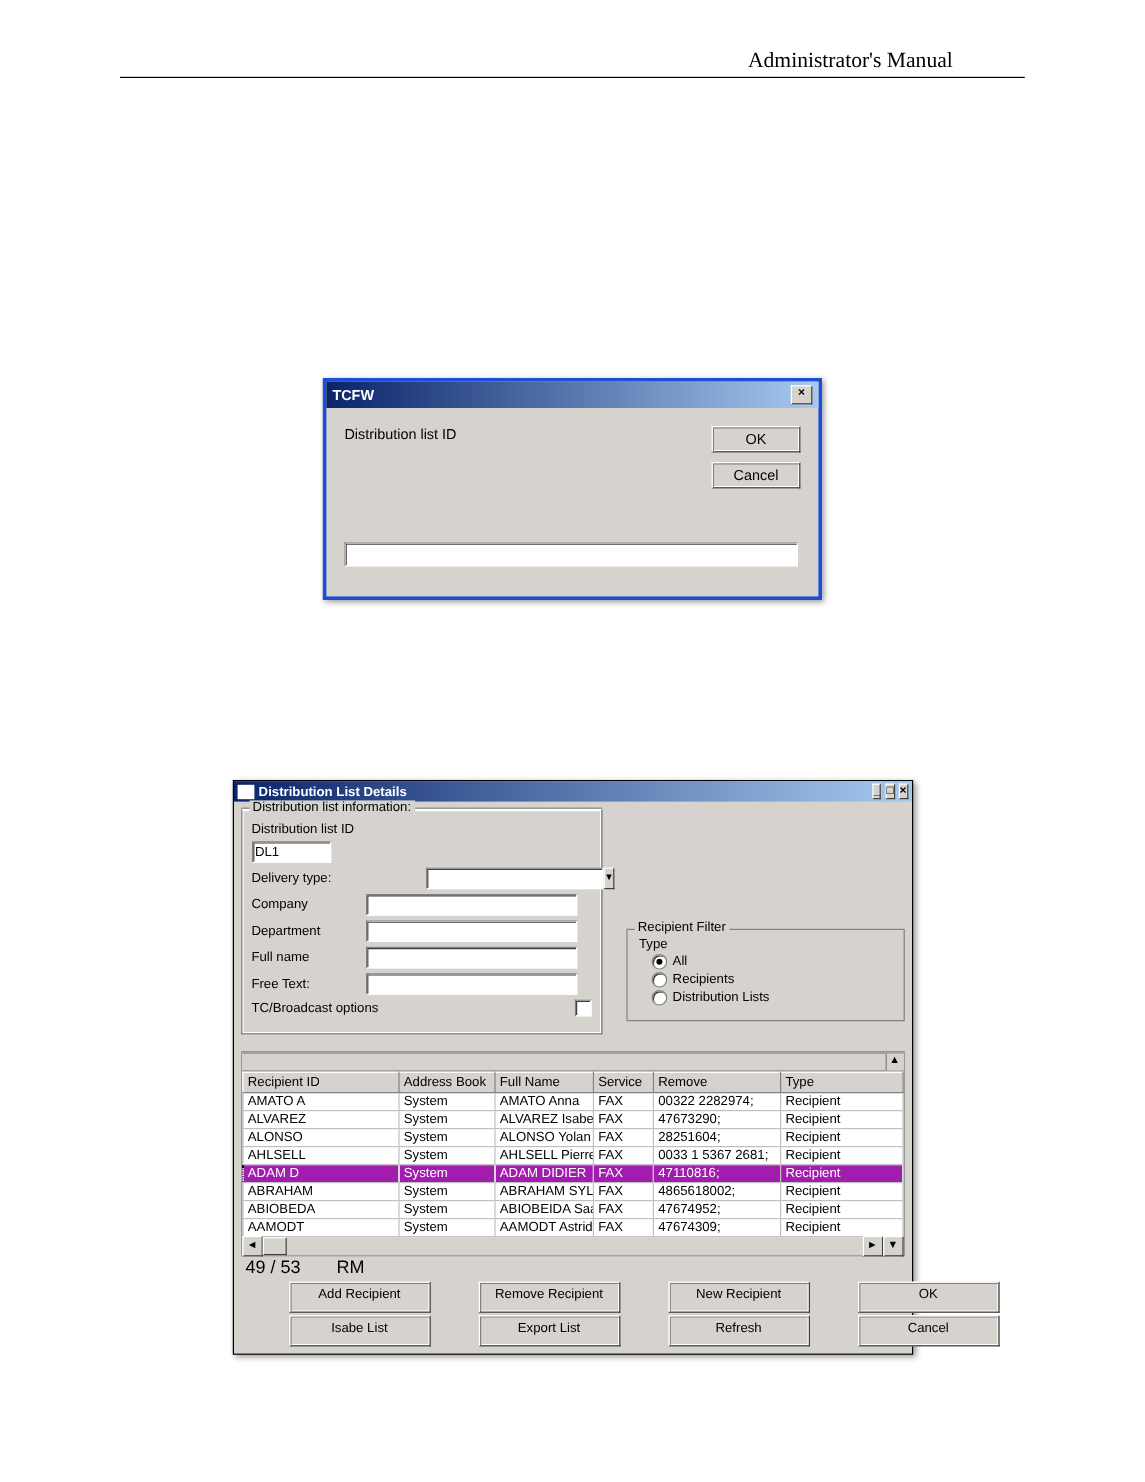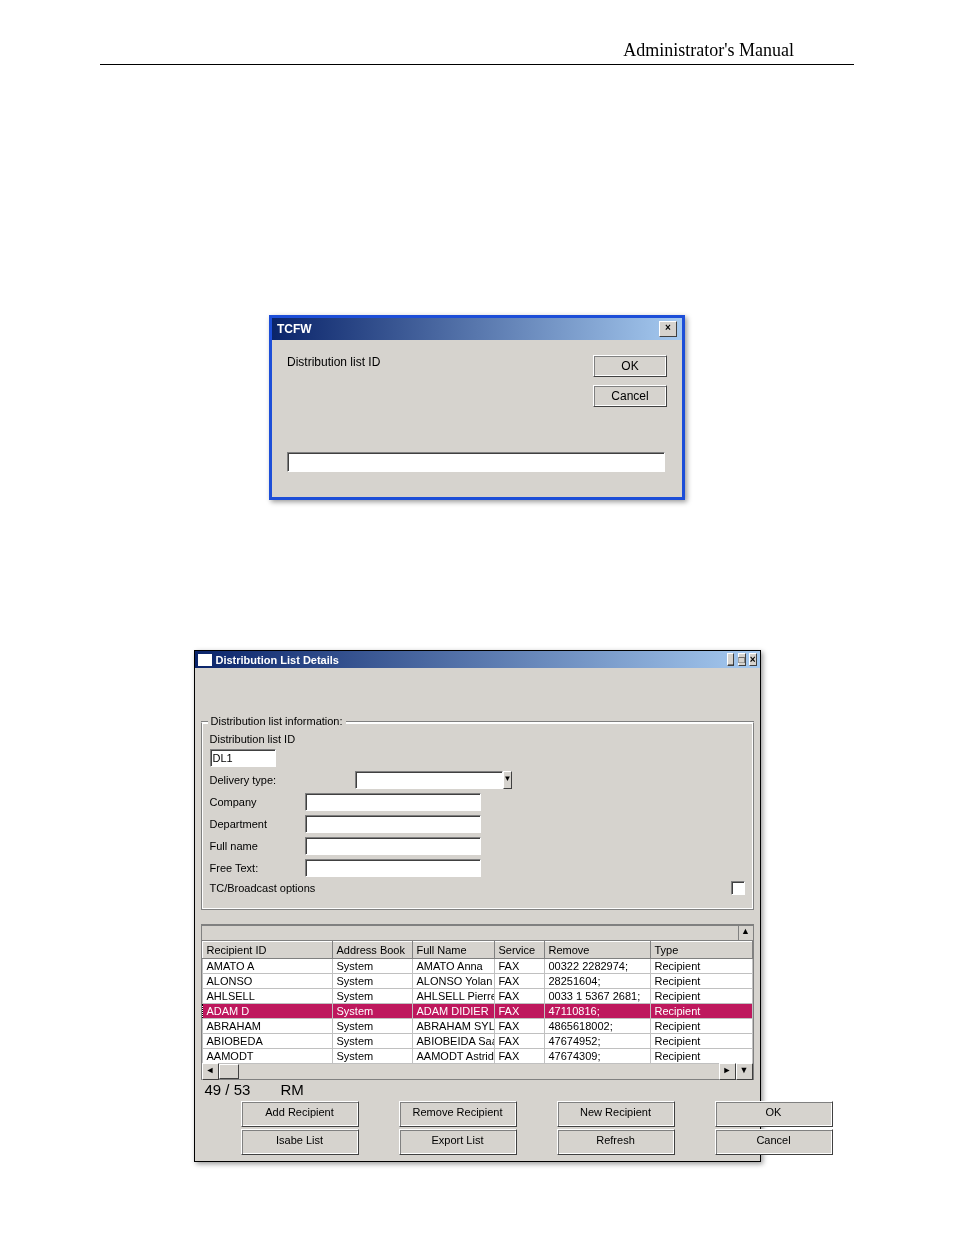--- a/index.html
+++ b/index.html
@@ -133,21 +133,20 @@
   .dlg2-body {
     padding: 6px;
   }
   .groupbox {
     border: 1px solid #808080;
     border-top: 1px solid #fff;
     box-shadow: inset 0 0 0 1px #fff, 0 -1px 0 #808080;
     padding: 6px 8px 10px 8px;
     position: relative;
     margin-bottom: 4px;
-    margin-top: 48px;
   }
   .grouplabel {
     position: absolute;
     top: -8px;
     left: 6px;
     background: #d6d3ce;
     padding: 0 3px;
     font-size: 11px;
   }
   .form-row {
@@ -260,21 +259,21 @@
     height: 14px;
   }
   table.grid td {
     border: 1px solid #c0c0c0;
     padding: 0 4px;
     height: 14px;
     white-space: nowrap;
     overflow: hidden;
   }
   tr.selected td {
-    background: #be185d;
+    background: #a21caf;
     color: #fff;
   }
   td.dotted {
     border: 1px dotted #000 !important;
   }
   .hscroll {
     height: 15px;
     background: #d6d3ce;
     display: flex;
     align-items: center;
@@ -391,20 +390,29 @@
               <input class="inp med" value="" style="">
             </div>
             <div class="form-row">
               <span class="form-label" style="width:auto">TC/Broadcast options</span>
               <span style="flex:1"></span>
               <span class="checkbox"></span>
             </div>
           </div>
         </div>
 
+        <div style="padding-top:100px">
+          <div class="filter-group">
+            <span class="grouplabel">Recipient Filter</span>
+            <div>Type</div>
+            <div class="radio-row"><span class="radio checked"></span><span>All</span></div>
+            <div class="radio-row"><span class="radio"></span><span>Recipients</span></div>
+            <div class="radio-row"><span class="radio"></span><span>Distribution Lists</span></div>
+          </div>
+        </div>
       </div>
 
       <div class="tbl-wrap">
         <div class="tbl-extra-scroll">
           <div class="arrow">▲</div>
         </div>
         <table class="grid">
           <colgroup>
             <col style="width:130px">
               <col style="width:80px">
@@ -426,20 +434,28 @@
           <tbody id="grid-body">
               <tr>
                 <td>AMATO A</td>
                 <td>System</td>
                 <td>AMATO Anna</td>
                 <td>FAX</td>
                 <td>00322 2282974;</td>
                 <td>Recipient</td>
               </tr>
               <tr>
+                <td>ALVAREZ</td>
+                <td>System</td>
+                <td>ALVAREZ Isabe</td>
+                <td>FAX</td>
+                <td>47673290;</td>
+                <td>Recipient</td>
+              </tr>
+              <tr>
                 <td>ALONSO</td>
                 <td>System</td>
                 <td>ALONSO Yolan</td>
                 <td>FAX</td>
                 <td>28251604;</td>
                 <td>Recipient</td>
               </tr>
               <tr>
                 <td>AHLSELL</td>
                 <td>System</td>

